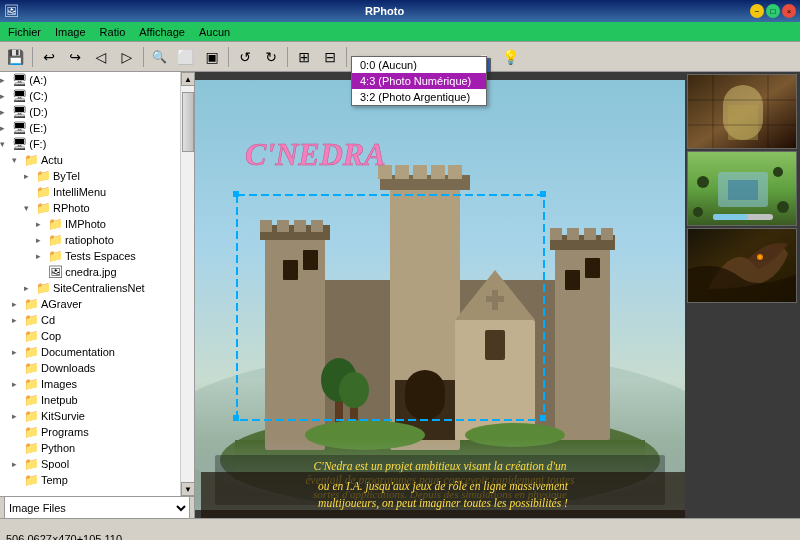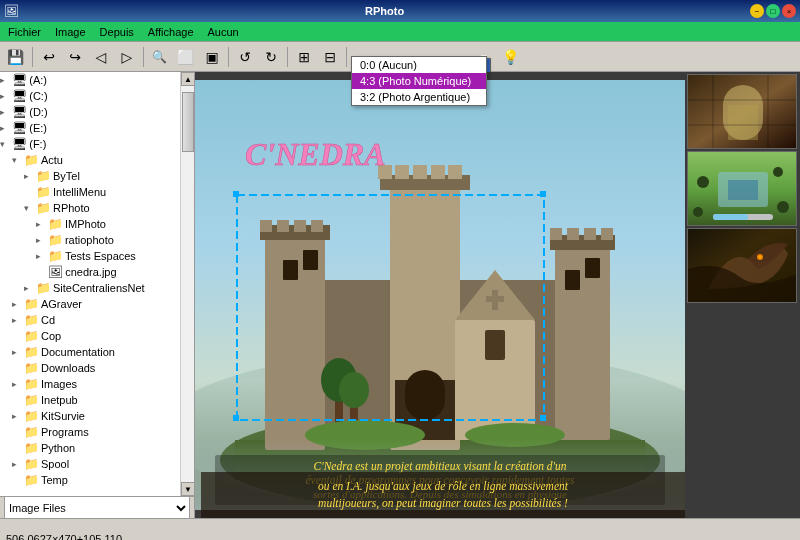--- a/index.html
+++ b/index.html
@@ -226,21 +226,21 @@
   <div class="title-bar-buttons">
     <button class="title-btn btn-min">−</button>
     <button class="title-btn btn-max">□</button>
     <button class="title-btn btn-close">×</button>
   </div>
 </div>
 
 <div class="menu-bar">
   <span class="menu-item">Fichier</span>
   <span class="menu-item">Image</span>
-  <span class="menu-item">Depuis</span>
+  <span class="menu-item">Ratio</span>
   <span class="menu-item">Affichage</span>
   <span class="menu-item">Aucun</span>
 </div>
 
 <div class="toolbar">
   <button class="toolbar-btn" title="Save">
     <span>💾</span>
   </button>
   <div class="toolbar-sep"></div>
   <button class="toolbar-btn">

